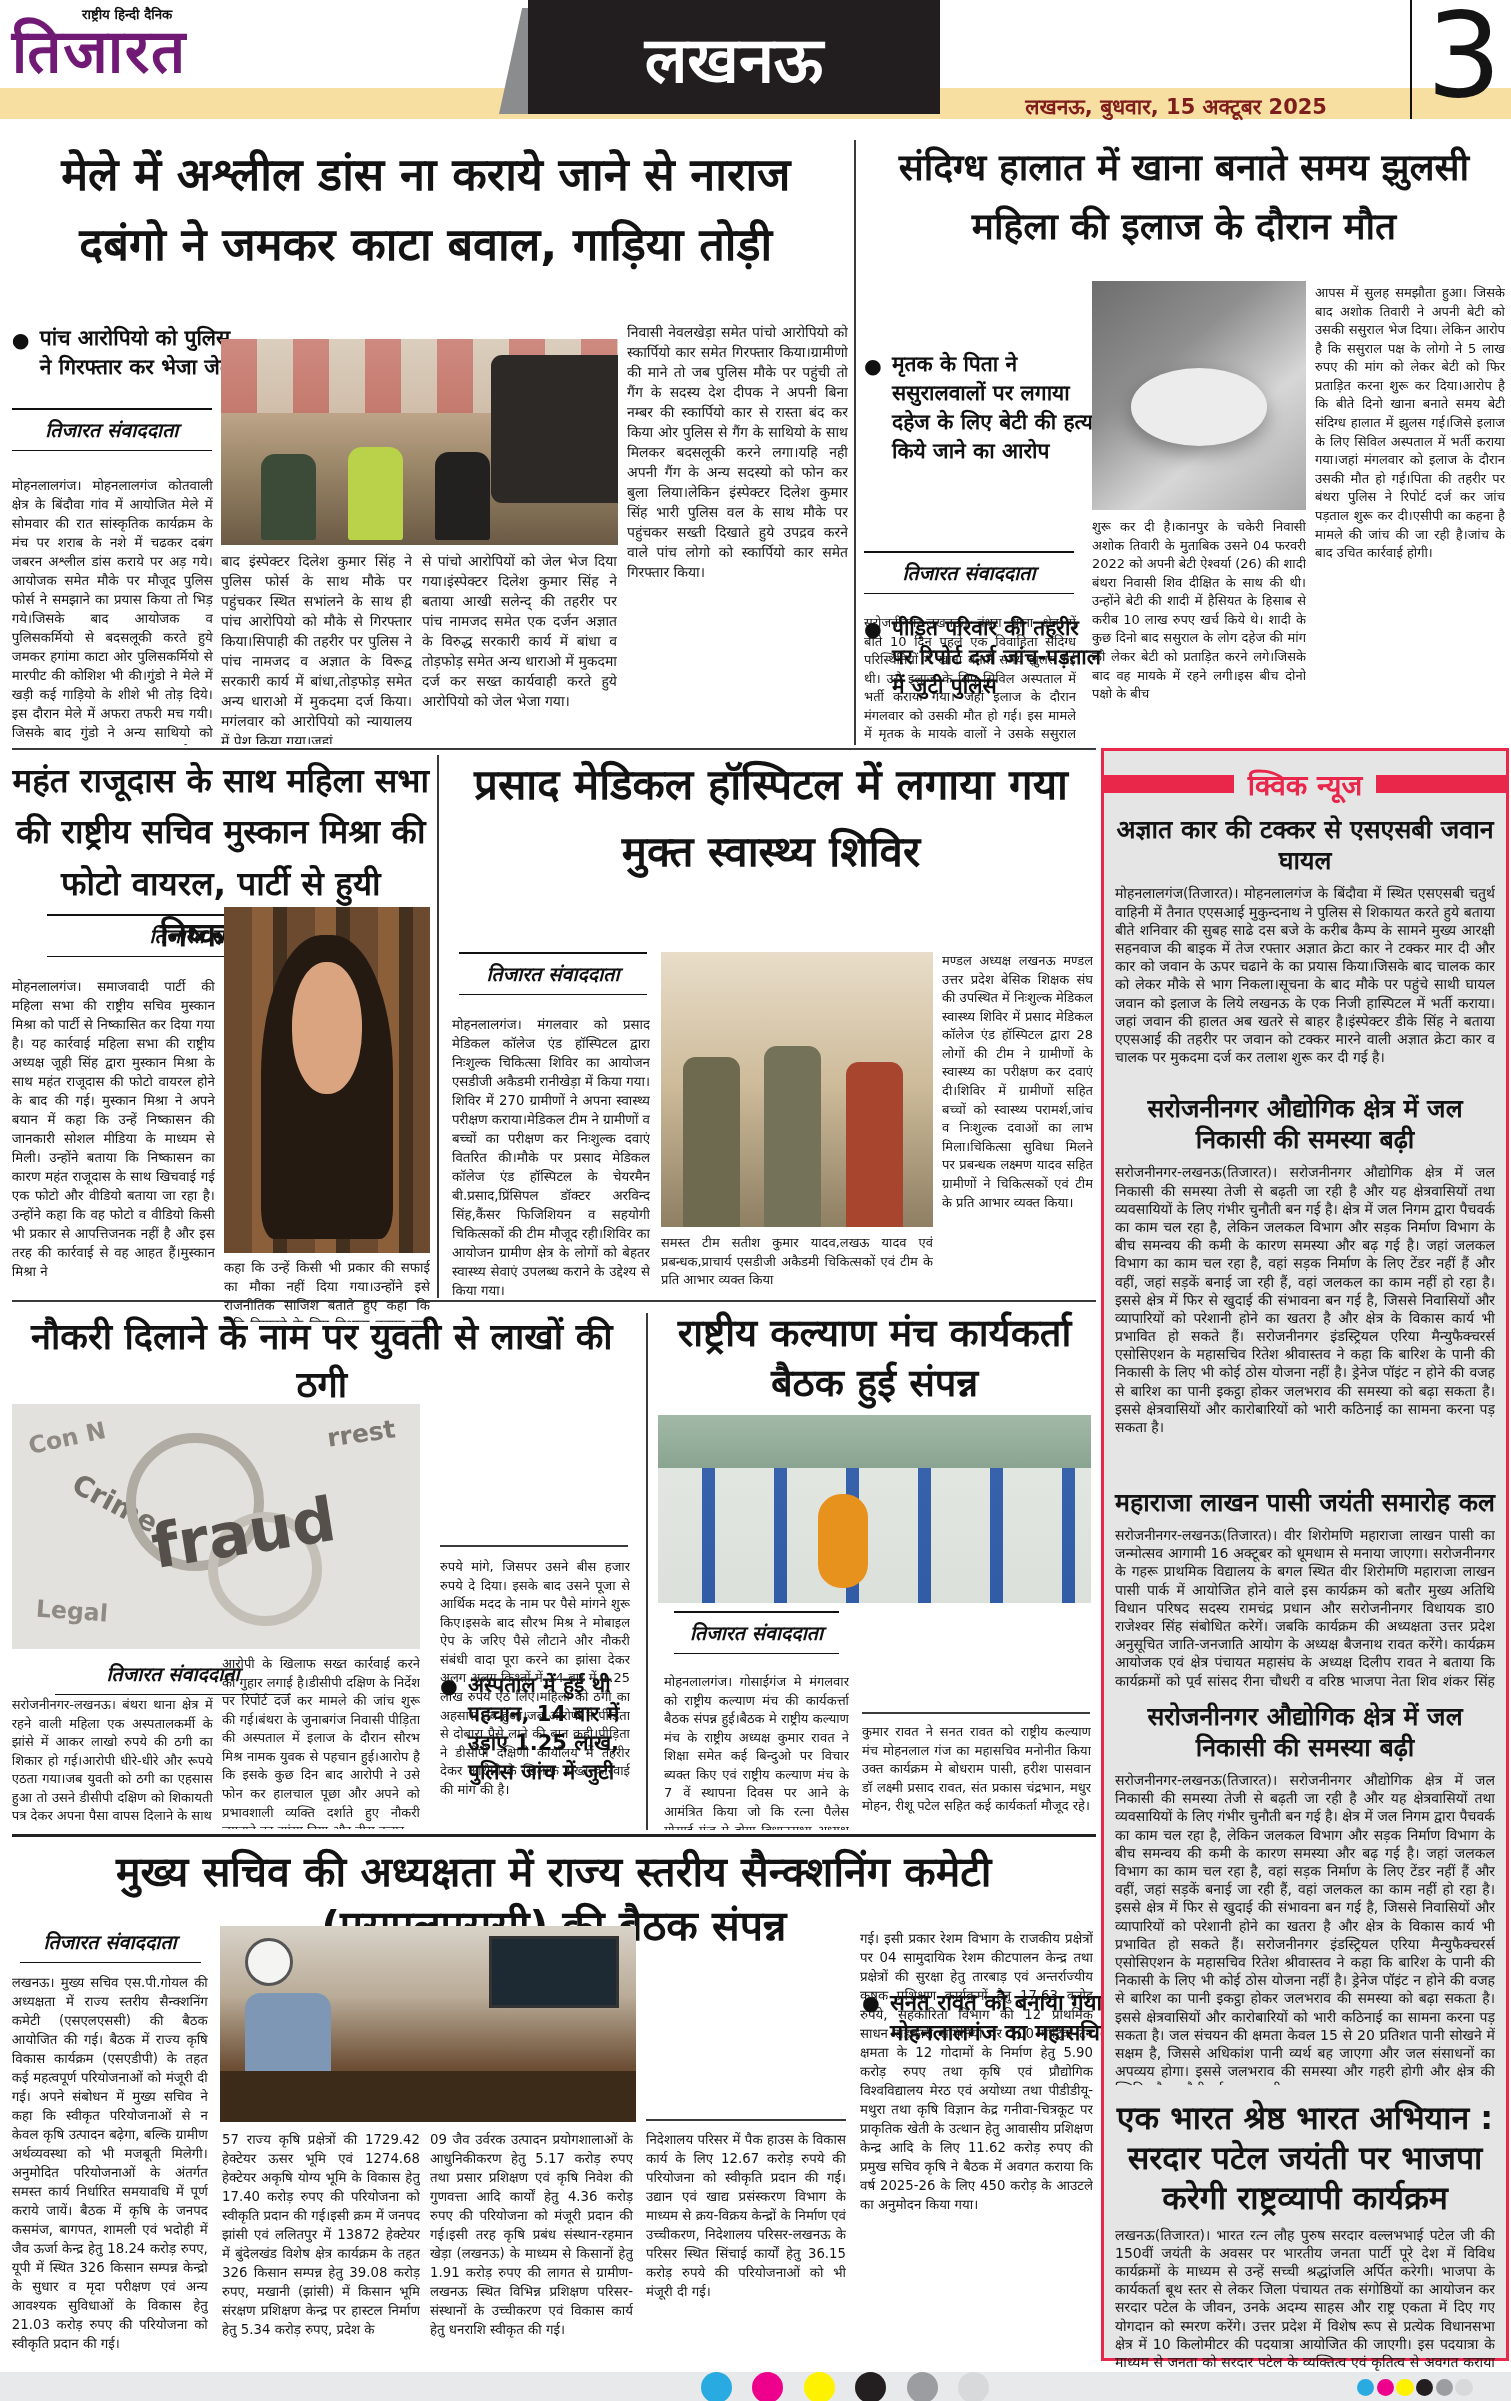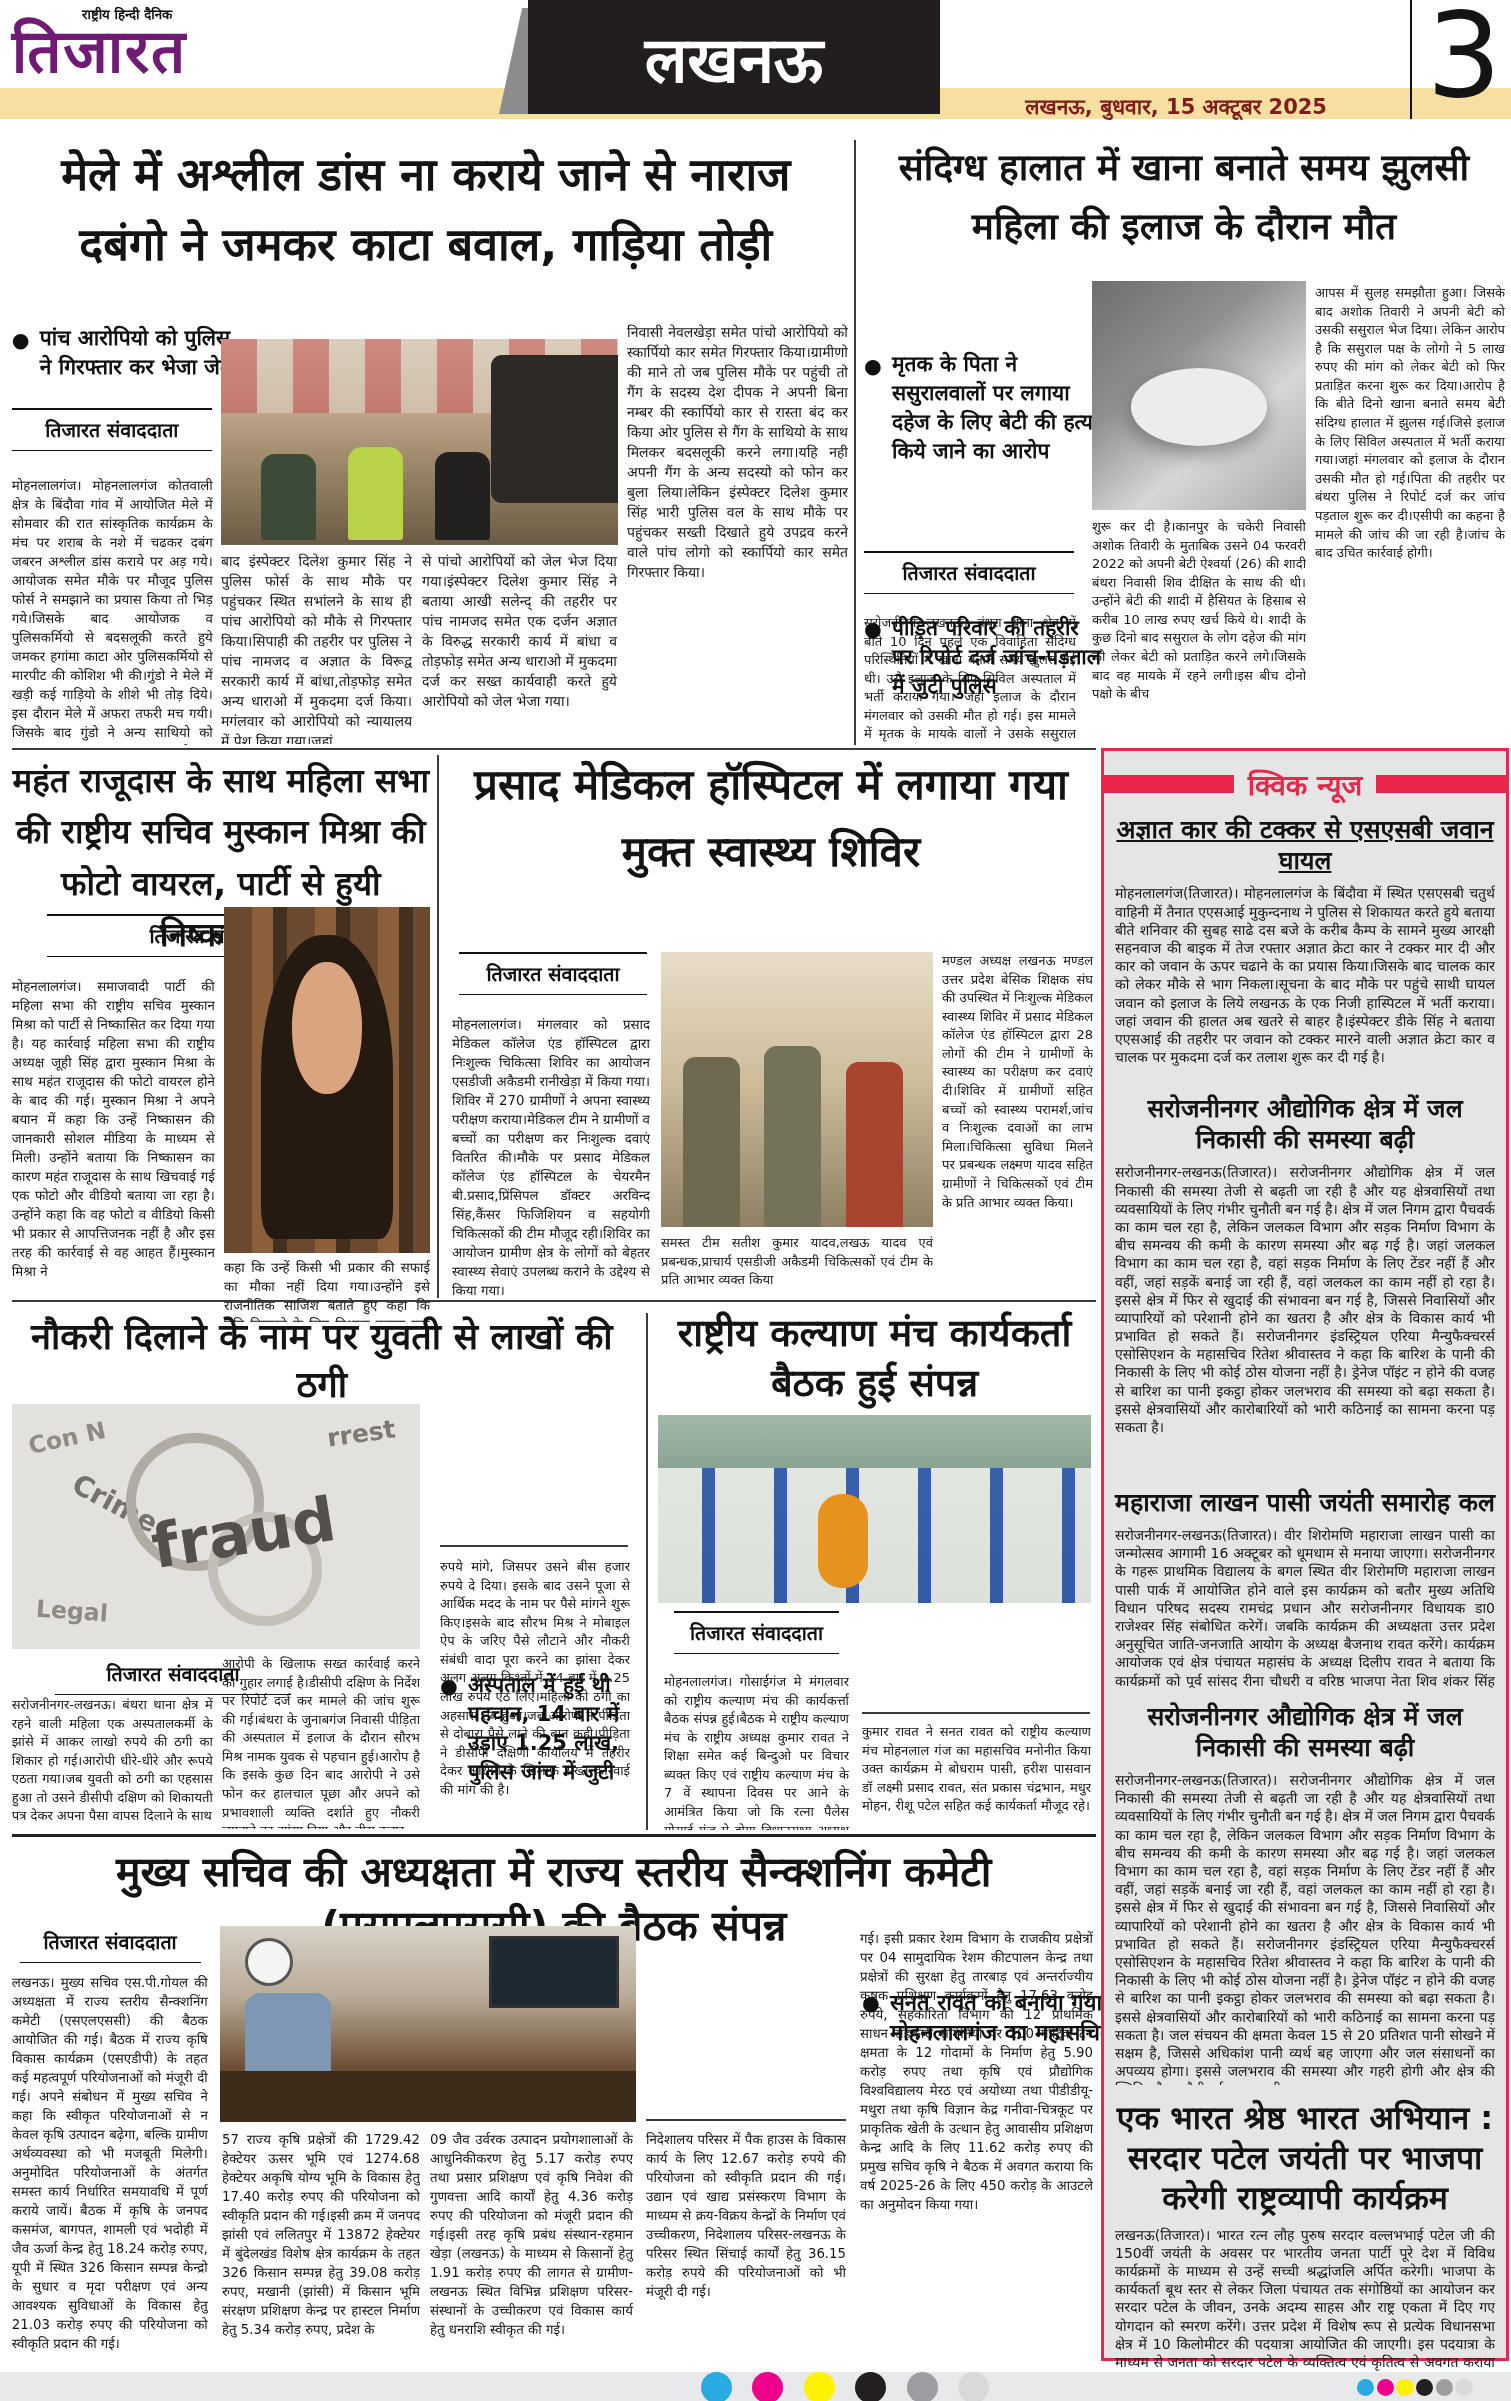--- a/index.html
+++ b/index.html
@@ -2,21 +2,21 @@
 <html style="font-size:12.6px"><head>
 <meta charset="utf-8">
 <style>
   html,body{margin:0;padding:0;background:#fff;}
   #page{position:relative;width:1512px;height:2401px;background:#fff;overflow:hidden;
         font-family:"DejaVu Sans","Liberation Sans",sans-serif;color:#111;}
   .abs{position:absolute;}
   .hl{font-weight:800;text-align:center;color:#131313;line-height:1.32;}
   .body-txt{font-size:13.3px;line-height:1.43;text-align:justify;overflow:hidden;color:#161616;}
   .byline{font-weight:bold;text-align:center;font-size:19.6px;color:#111;
-          border-top:2.4px solid #111;border-bottom:1.6px solid #111;padding:5.5px 0 7px;}
+          border-top:2.4px solid #111;border-bottom:1.6px solid #111;padding:5.5px 0 7px;font-style:italic;}
   .bullet{position:relative;padding-left:28px;font-weight:bold;line-height:1.38;color:#101010;}
   .bullet::before{content:"●";position:absolute;left:0;top:1.6px;font-size:20.4px;}
   .vrule{background:#3a3a3a;width:1.6px;}
   .hrule{background:#3a3a3a;height:1.6px;}
   .photo{position:absolute;overflow:hidden;}
   .qn-box{position:absolute;border:3.1px solid #e8274b;background:#e5e5e5;}
   .qn-title-row{display:flex;align-items:center;}
   .qn-bar{flex:1;height:17.3px;background:#e8274b;}
   .qn-chip{padding:0 14px;font-size:28px;font-weight:800;color:#e8274b;white-space:nowrap;}
   .qn-head{font-size:25px;font-weight:800;text-align:center;line-height:1.25;color:#131313;}
@@ -146,21 +146,21 @@
   <div class="abs body-txt" style="left:646px;top:2130px;width:200px;height:236px;">निदेशालय परिसर में पैक हाउस के विकास कार्य के लिए 12.67 करोड़ रुपये की परियोजना को स्वीकृति प्रदान की गई।उद्यान एवं खाद्य प्रसंस्करण विभाग के माध्यम से क्रय-विक्रय केन्द्रों के निर्माण एवं उच्चीकरण, निदेशालय परिसर-लखनऊ के परिसर स्थित सिंचाई कार्यों हेतु 36.15 करोड़ रुपये की परियोजनाओं को भी मंजूरी दी गई।</div>
   <div class="abs body-txt" style="left:860px;top:1929px;width:233px;height:437px;">गई। इसी प्रकार रेशम विभाग के राजकीय प्रक्षेत्रों पर 04 सामुदायिक रेशम कीटपालन केन्द्र तथा प्रक्षेत्रों की सुरक्षा हेतु तारबाड़ एवं अन्तर्राज्यीय कृषक प्रशिक्षण कार्यक्रमों हेतु 17.63 करोड़ रुपये, सहकारिता विभाग की 12 प्राथमिक साधन सहकारी समितियों पर 100 मीट्रिक टन क्षमता के 12 गोदामों के निर्माण हेतु 5.90 करोड़ रुपए तथा कृषि एवं प्रौद्योगिक विश्वविद्यालय मेरठ एवं अयोध्या तथा पीडीडीयू-मथुरा तथा कृषि विज्ञान केद्र गनीवा-चित्रकूट पर प्राकृतिक खेती के उत्थान हेतु आवासीय प्रशिक्षण केन्द्र आदि के लिए 11.62 करोड़ रुपए की प्रमुख सचिव कृषि ने बैठक में अवगत कराया कि वर्ष 2025-26 के लिए 450 करोड़ के आउटले का अनुमोदन किया गया।</div>
 
   <div class="qn-box" style="left:1101px;top:748px;width:402px;height:1607px;">
     <div class="qn-title-row" style="margin-top:14px;">
       <div class="qn-bar"></div>
       <div class="qn-chip">क्विक न्यूज</div>
       <div class="qn-bar"></div>
     </div>
 
-    <div class="qn-head" style="margin:11px 1px 0;text-decoration:underline;">अज्ञात कार की टक्कर से एसएसबी जवान घायल</div>
+    <div class="qn-head" style="margin:11px 1px 0;">अज्ञात कार की टक्कर से एसएसबी जवान घायल</div>
     <div class="qn-body" style="margin:7.9px 11px 0;height:196px;">मोहनलालगंज(तिजारत)। मोहनलालगंज के बिंदौवा में स्थित एसएसबी चतुर्थ वाहिनी में तैनात एएसआई मुकुन्दनाथ ने पुलिस से शिकायत करते हुये बताया बीते शनिवार की सुबह साढे दस बजे के करीब कैम्प के सामने मुख्य आरक्षी सहनवाज की बाइक में तेज रफ्तार अज्ञात क्रेटा कार ने टक्कर मार दी और कार को जवान के ऊपर चढाने के का प्रयास किया।जिसके बाद चालक कार को लेकर मौके से भाग निकला।सूचना के बाद मौके पर पहुंचे साथी घायल जवान को इलाज के लिये लखनऊ के एक निजी हास्पिटल में भर्ती कराया।जहां जवान की हालत अब खतरे से बाहर है।इंस्पेक्टर डीके सिंह ने बताया एएसआई की तहरीर पर जवान को टक्कर मारने वाली अज्ञात क्रेटा कार व चालक पर मुकदमा दर्ज कर तलाश शुरू कर दी गई है।</div>
 
     <div class="qn-head" style="margin:12.6px 7.9px 0;">सरोजनीनगर औद्योगिक क्षेत्र में जल निकासी की समस्या बढ़ी</div>
     <div class="qn-body" style="margin:7.9px 11px 0;height:311px;">सरोजनीनगर-लखनऊ(तिजारत)। सरोजनीनगर औद्योगिक क्षेत्र में जल निकासी की समस्या तेजी से बढ़ती जा रही है और यह क्षेत्रवासियों तथा व्यवसायियों के लिए गंभीर चुनौती बन गई है। क्षेत्र में जल निगम द्वारा पैचवर्क का काम चल रहा है, लेकिन जलकल विभाग और सड़क निर्माण विभाग के बीच समन्वय की कमी के कारण समस्या और बढ़ गई है। जहां जलकल विभाग का काम चल रहा है, वहां सड़क निर्माण के लिए टेंडर नहीं हैं और वहीं, जहां सड़कें बनाई जा रही हैं, वहां जलकल का काम नहीं हो रहा है। इससे क्षेत्र में फिर से खुदाई की संभावना बन गई है, जिससे निवासियों और व्यापारियों को परेशानी होने का खतरा है और क्षेत्र के विकास कार्य भी प्रभावित हो सकते हैं। सरोजनीनगर इंडस्ट्रियल एरिया मैन्युफैक्चरर्स एसोसिएशन के महासचिव रितेश श्रीवास्तव ने कहा कि बारिश के पानी की निकासी के लिए भी कोई ठोस योजना नहीं है। ड्रेनेज पॉइंट न होने की वजह से बारिश का पानी इकट्ठा होकर जलभराव की समस्या को बढ़ा सकता है। इससे क्षेत्रवासियों और कारोबारियों को भारी कठिनाई का सामना करना पड़ सकता है।</div>
 
     <div class="qn-head" style="margin:12.6px 7.9px 0;">महाराजा लाखन पासी जयंती समारोह कल</div>
     <div class="qn-body" style="margin:7.9px 11px 0;height:162px;">सरोजनीनगर-लखनऊ(तिजारत)। वीर शिरोमणि महाराजा लाखन पासी का जन्मोत्सव आगामी 16 अक्टूबर को धूमधाम से मनाया जाएगा। सरोजनीनगर के गहरू प्राथमिक विद्यालय के बगल स्थित वीर शिरोमणि महाराजा लाखन पासी पार्क में आयोजित होने वाले इस कार्यक्रम को बतौर मुख्य अतिथि विधान परिषद सदस्य रामचंद्र प्रधान और सरोजनीनगर विधायक डा0 राजेश्वर सिंह संबोधित करेगें। जबकि कार्यक्रम की अध्यक्षता उत्तर प्रदेश अनुसूचित जाति-जनजाति आयोग के अध्यक्ष बैजनाथ रावत करेंगे। कार्यक्रम आयोजक एवं क्षेत्र पंचायत महासंघ के अध्यक्ष दिलीप रावत ने बताया कि कार्यक्रमों को पूर्व सांसद रीना चौधरी व वरिष्ठ भाजपा नेता शिव शंकर सिंह शंकर भी संबोधित करेगें।</div>
 
     <div class="qn-head" style="margin:12.6px 7.9px 0;">सरोजनीनगर औद्योगिक क्षेत्र में जल निकासी की समस्या बढ़ी</div>
     <div class="qn-body" style="margin:7.9px 11px 0;height:314px;">सरोजनीनगर-लखनऊ(तिजारत)। सरोजनीनगर औद्योगिक क्षेत्र में जल निकासी की समस्या तेजी से बढ़ती जा रही है और यह क्षेत्रवासियों तथा व्यवसायियों के लिए गंभीर चुनौती बन गई है। क्षेत्र में जल निगम द्वारा पैचवर्क का काम चल रहा है, लेकिन जलकल विभाग और सड़क निर्माण विभाग के बीच समन्वय की कमी के कारण समस्या और बढ़ गई है। जहां जलकल विभाग का काम चल रहा है, वहां सड़क निर्माण के लिए टेंडर नहीं हैं और वहीं, जहां सड़कें बनाई जा रही हैं, वहां जलकल का काम नहीं हो रहा है। इससे क्षेत्र में फिर से खुदाई की संभावना बन गई है, जिससे निवासियों और व्यापारियों को परेशानी होने का खतरा है और क्षेत्र के विकास कार्य भी प्रभावित हो सकते हैं। सरोजनीनगर इंडस्ट्रियल एरिया मैन्युफैक्चरर्स एसोसिएशन के महासचिव रितेश श्रीवास्तव ने कहा कि बारिश के पानी की निकासी के लिए भी कोई ठोस योजना नहीं है। ड्रेनेज पॉइंट न होने की वजह से बारिश का पानी इकट्ठा होकर जलभराव की समस्या को बढ़ा सकता है। इससे क्षेत्रवासियों और कारोबारियों को भारी कठिनाई का सामना करना पड़ सकता है। जल संचयन की क्षमता केवल 15 से 20 प्रतिशत पानी सोखने में सक्षम है, जिससे अधिकांश पानी व्यर्थ बह जाएगा और जल संसाधनों का अपव्यय होगा। इससे जलभराव की समस्या और गहरी होगी और क्षेत्र की स्थिति और चुनौतीपूर्ण बन जाएगी।</div>

